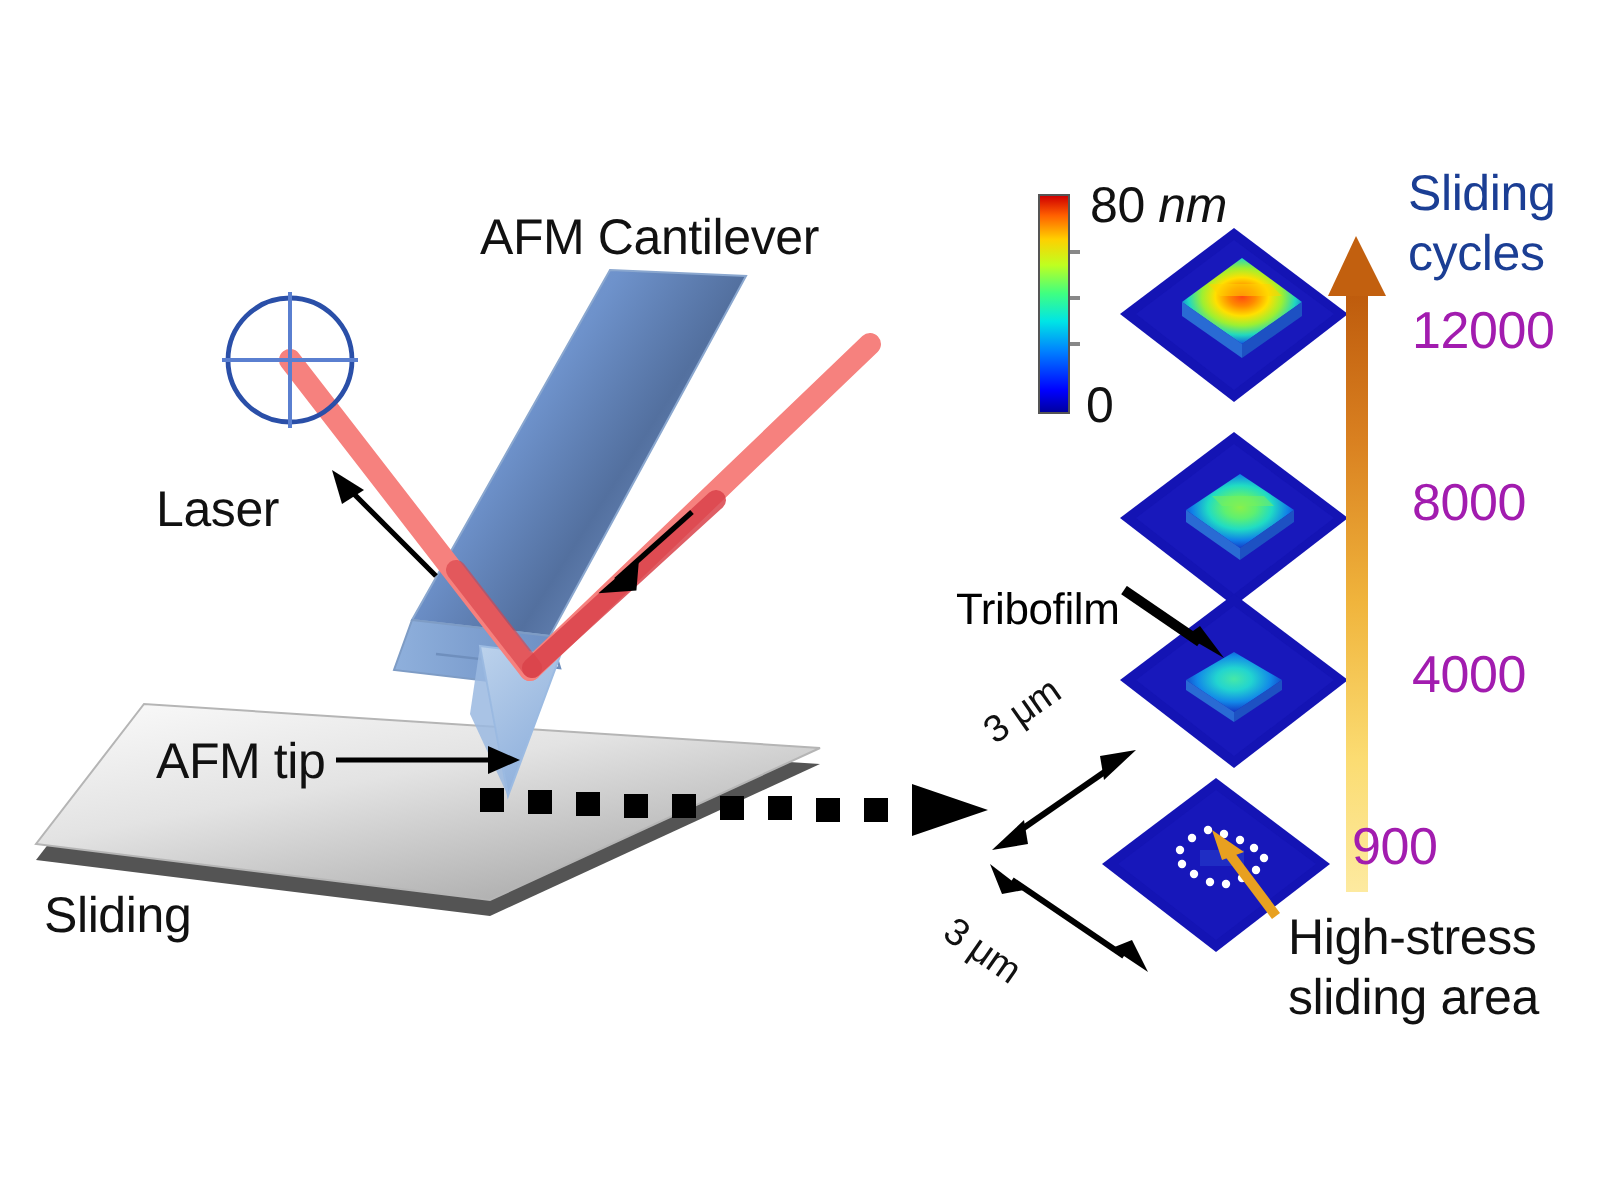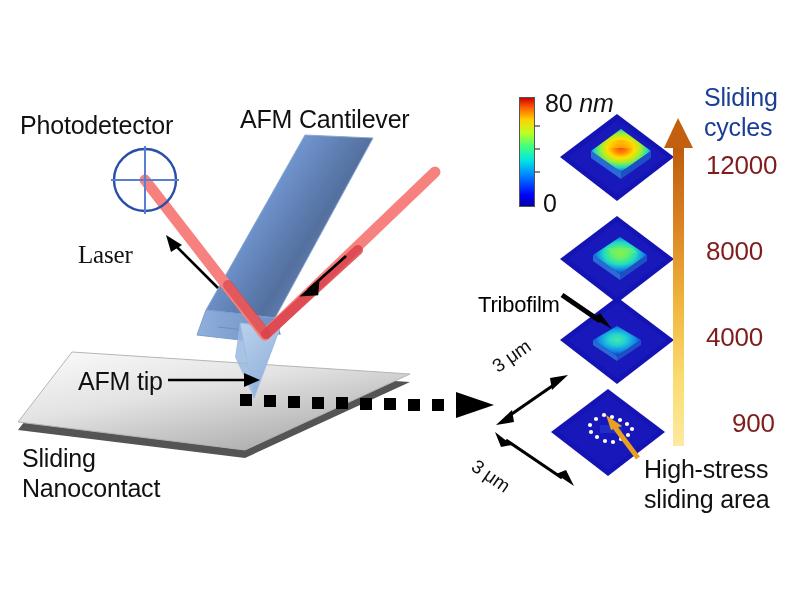--- a/index.html
+++ b/index.html
@@ -21,21 +21,21 @@
   .lbl {
     color: #111111;
     font-family: "Liberation Sans", sans-serif;
     font-size: 25px;
     line-height: 30px;
     white-space: pre;
     letter-spacing: -0.2px;
   }
   .lbl-blue { color: #1b3e94; }
   .lbl-trib { color: #000000; font-size: 22px; }
-  .lbl-cyc  { color: #7f1d1d; font-size: 26px; }
+  .lbl-cyc  { color: #a21caf; font-size: 26px; }
   .lbl-um   { font-size: 19px; white-space: nowrap; }
 
   
   #substrate {
     left: 0px; top: 330px;
     width: 430px; height: 150px;
   }
   #cantilever-svg { left: 180px; top: 95px; width: 300px; height: 320px; }
   #laser-svg { left: 90px; top: 130px; width: 360px; height: 260px; }
   #detector-svg { left: 105px; top: 140px; width: 80px; height: 80px; }
@@ -77,33 +77,33 @@
   #afm-8000  { left: 557px; top: 212px; }
   #afm-4000  { left: 557px; top: 293px; }
   #afm-900   { left: 548px; top: 385px; }
 
   #cyc-arrow { left: 662px; top: 118px; width: 32px; height: 330px; }
 
   #cyc-title { left: 704px; top: 82px; }
   #cyc-12000 { left: 706px; top: 150px; }
   #cyc-8000  { left: 706px; top: 236px; }
   #cyc-4000  { left: 706px; top: 322px; }
-  #cyc-900   { left: 732px; top: 408px; }
+  #cyc-900   { left: 676px; top: 408px; }
 
   #trib-label { left: 478px; top: 290px; }
   #trib-arrow { left: 560px; top: 293px; width: 60px; height: 40px; }
 
   #um-top { left: 492px; top: 372px; width: 80px; height: 60px; }
   #um-bot { left: 490px; top: 424px; width: 90px; height: 66px; }
 
   #hs-arrow { left: 604px; top: 412px; width: 40px; height: 50px; }
   #hs-label { left: 644px; top: 454px; }
 
   #ph-label { left: 20px; top: 110px; }
-  #laser-label { left: 78px; top: 240px; font-family: Liberation Serif, serif; }
+  #laser-label { left: 78px; top: 240px; }
   #cant-label { left: 240px; top: 104px; }
   #tip-label  { left: 78px; top: 366px; }
   #sn-label   { left: 22px; top: 443px; }
 </style>
 </head>
 <body>
 
 <div id="figure">
 
   <svg id="substrate" class="abs" viewBox="0 0 430 150">
@@ -176,36 +176,35 @@
       <rect x="72" y="27" width="12" height="12"></rect>
       <rect x="96" y="27" width="12" height="12"></rect>
       <rect x="120" y="28" width="12" height="12"></rect>
       <rect x="144" y="28" width="12" height="12"></rect>
       <rect x="168" y="29" width="12" height="12"></rect>
       <rect x="192" y="29" width="12" height="12"></rect>
       <polygon points="216,22 254,35 216,48"></polygon>
     </g>
   </svg>
 
-  <div class="abs lbl" id="ph-label">Photodetector</div>
   <div class="abs lbl" id="laser-label">Laser</div>
   <div class="abs lbl" id="cant-label">AFM Cantilever</div>
   <div class="abs lbl" id="tip-label">AFM tip</div>
 
   <svg class="abs" style="left:160px; top:232px; width:70px; height:62px;" viewBox="0 0 70 62">
     <line x1="58" y1="56" x2="14" y2="12" stroke="#000000" stroke-width="2.6"></line>
     <polygon points="6,3 22,13 11,20" fill="#000000"></polygon>
   </svg>
 
   <svg class="abs" style="left:168px; top:368px; width:95px; height:24px;" viewBox="0 0 95 24">
     <line x1="0" y1="12" x2="78" y2="12" stroke="#000000" stroke-width="2.4"></line>
     <polygon points="92,12 76,5 76,19" fill="#000000"></polygon>
   </svg>
 
-  <div class="abs lbl" id="sn-label"><span>Sliding</span><br><span>Nanocontact</span></div>
+  <div class="abs lbl" id="sn-label"><span>Sliding</span><br></div>
 
   <div class="abs" id="colorbar"></div>
   <div class="cb-tick" style="top:125px;"></div>
   <div class="cb-tick" style="top:148px;"></div>
   <div class="cb-tick" style="top:171px;"></div>
   <div class="abs lbl" id="cb-top"><span>80</span> <i style="font-style:italic">nm</i></div>
   <div class="abs lbl" id="cb-bot">0</div>
 
   <svg class="afm-img" id="afm-12000" viewBox="0 0 120 95">
     <defs>

